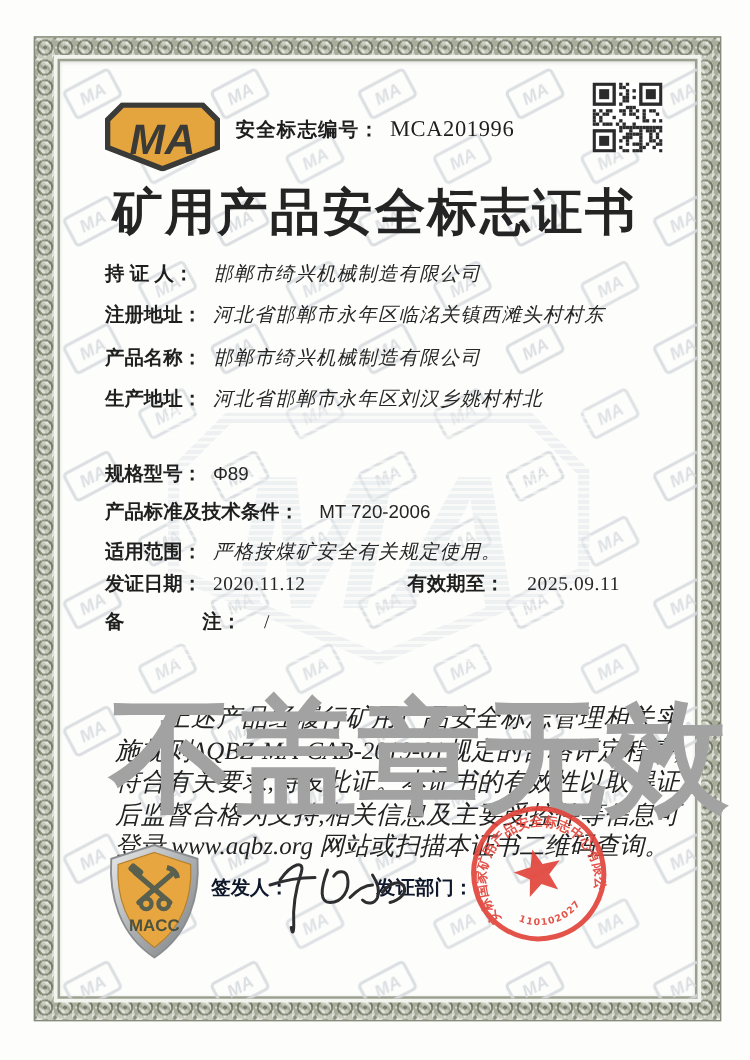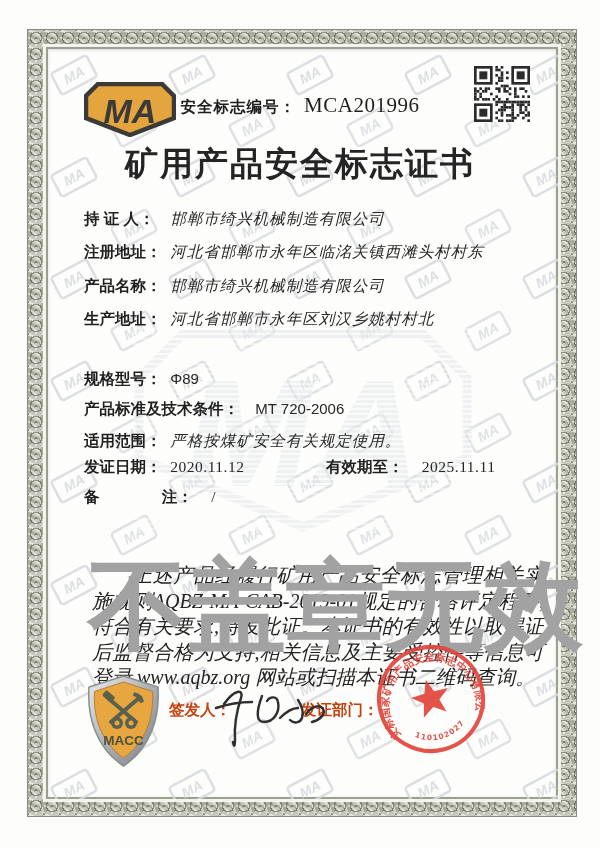--- a/index.html
+++ b/index.html
@@ -20,42 +20,42 @@
         box-shadow:0 0 0 3px #f4f4ef, inset 0 1px 3px rgba(110,110,110,.25);}
   .stamps-layer{position:absolute;left:46px;top:47px;right:42px;bottom:49px;overflow:hidden;pointer-events:none;}
   .ghost{position:absolute;left:133px;top:328px;width:340px;height:205px;opacity:.55;pointer-events:none;}
   .ghost:after{content:"";position:absolute;inset:0;
         background:repeating-linear-gradient(0deg, rgba(253,253,251,0) 0 3px, rgba(253,253,251,.8) 3px 5px);}
   .abs{position:absolute;}
   
   .ma-logo{left:84px;top:82px;width:92px;height:55px;}
   .certline{left:0;right:0;top:93px;text-align:center;font-size:15.5px;color:#1e1e1e;white-space:nowrap;}
   .certline .lab{font-weight:bold;letter-spacing:1px;}
-  .certline .num{font-family:"Liberation Serif",serif;font-size:21px;margin-left:8px;letter-spacing:.5px;}
+  .certline .num{font-family:"Liberation Serif",serif;font-size:18px;margin-left:8px;letter-spacing:.5px;}
   .qr{left:474px;top:66px;width:56px;height:56px;}
   .title{left:0;width:100%;top:142px;text-align:center;font-family:"Liberation Serif",serif;
-         font-weight:900;font-size:33px;letter-spacing:2px;color:#242424;}
+         font-weight:900;font-size:40px;letter-spacing:2px;color:#242424;}
   
   .row{position:absolute;left:84px;font-size:15.5px;white-space:nowrap;z-index:2;color:#1f1f1f;}
   .row .lab{font-weight:bold;display:inline-block;min-width:80px;font-family:"Liberation Sans",sans-serif;}
   .row .val{font-family:"Liberation Serif",serif;font-style:italic;color:#262626;margin-left:2px;letter-spacing:1px;}
   .row.long .lab{min-width:0;margin-right:10px;}
   .val.plain{font-style:normal;letter-spacing:.5px;}
   .val.tech{font-style:normal;font-family:Liberation Sans, sans-serif;font-size:15px;letter-spacing:0;margin-top:40px;}
   .pair2{position:absolute;left:242px;top:0;}
   
   .statement{left:92px;right:56px;top:563px;font-family:"Liberation Serif",serif;font-style:italic;
          font-size:20px;line-height:25.5px;text-align:justify;text-indent:2em;color:#222;z-index:2;}
   
   .watermark{left:88px;right:46px;top:548px;height:114px;display:flex;justify-content:space-between;
          align-items:center;font-weight:bold;font-size:99px;color:#a2a2a2;z-index:3;
          font-family:"Liberation Sans",sans-serif;line-height:1;pointer-events:none;}
   
   .macc{left:84px;top:674px;width:79px;height:94px;z-index:2;}
-  .siglabel{font-size:15.5px;font-weight:bold;color:#c2410c;z-index:2;white-space:nowrap;}
+  .siglabel{font-size:15.5px;font-weight:bold;color:#0f172a;z-index:2;white-space:nowrap;}
   .signer{left:169px;top:700px;}
   .dept{left:301px;top:700px;}
   .signature{left:210px;top:678px;width:118px;height:78px;z-index:3;}
   .seal{left:372px;top:640px;width:118px;height:118px;z-index:4;opacity:.92;}
 </style>
 </head>
 <body>
 
 <div class="page">
 
@@ -251,21 +251,21 @@
   <div class="row" style="top:431px">
     <span class="lab">适用范围：</span>
     <span class="val">严格按煤矿安全有关规定使用。</span>
   </div>
 
   <div class="row" style="top:457px">
     <span class="lab">发证日期：</span>
     <span class="val plain">2020.11.12</span>
     <span class="pair2">
       <span class="lab" style="min-width:0;margin-right:12px">有效期至：</span>
-      <span class="val plain">2025.11.11</span>
+      <span class="val plain">2025.09.11</span>
     </span>
   </div>
 
   <div class="row" style="top:487px">
     <span class="lab" style="min-width:0">备</span>
     <span class="lab" style="min-width:0;margin-left:58px">注：</span>
     <span class="val plain" style="margin-left:14px">/</span>
   </div>
 
   <div class="abs statement">上述产品经履行矿用产品安全标志管理相关实施规则AQBZ-MA-CAB-2019-01规定的合格评定程序,符合有关要求,特发此证。本证书的有效性以取得证后监督合格为支持,相关信息及主要受控件等信息可登录 www.aqbz.org 网站或扫描本证书二维码查询。</div>

